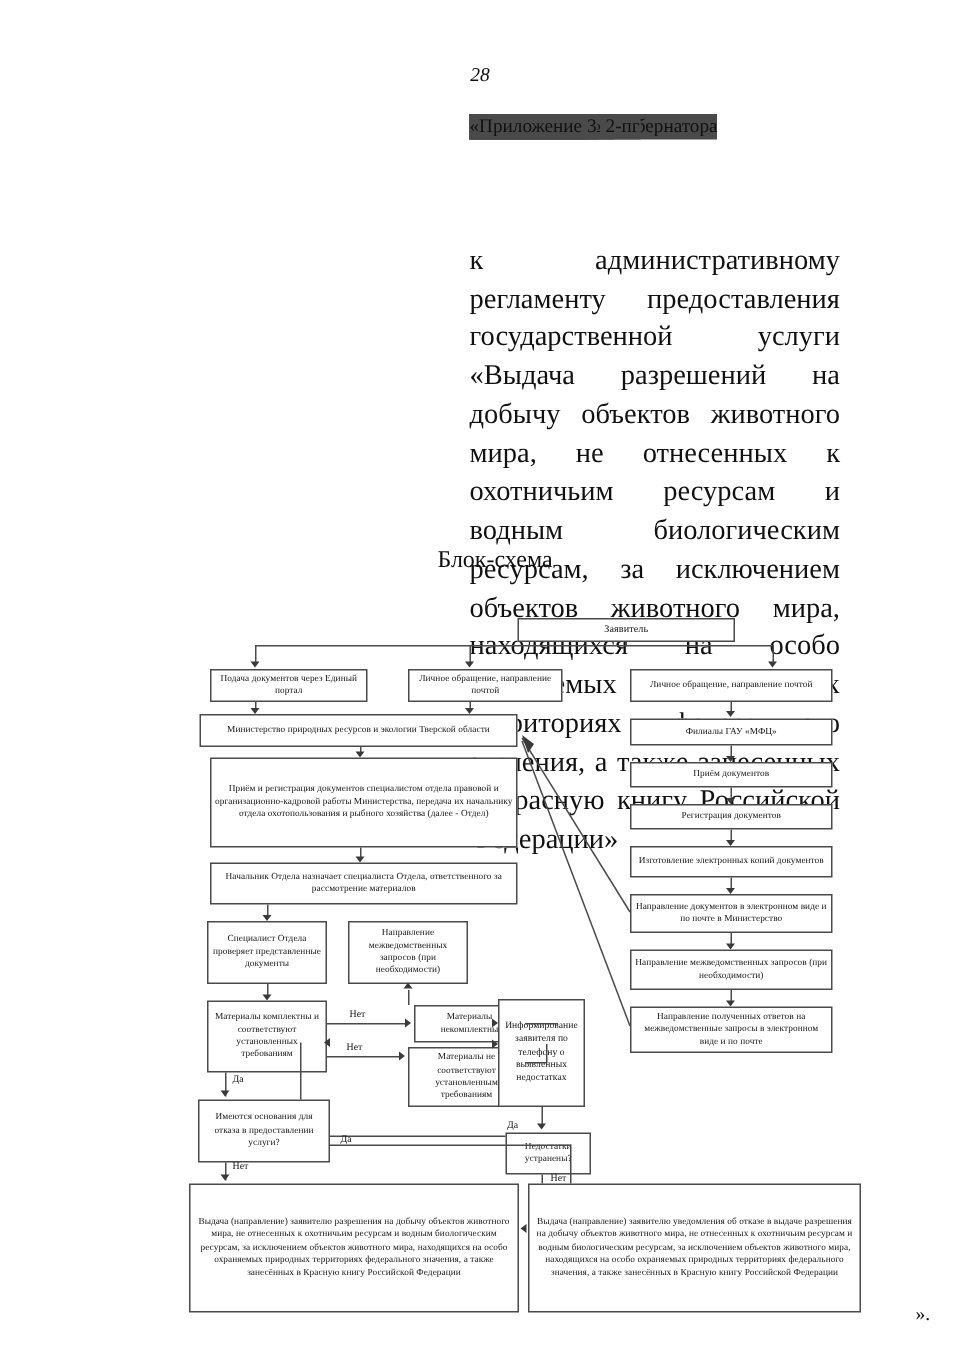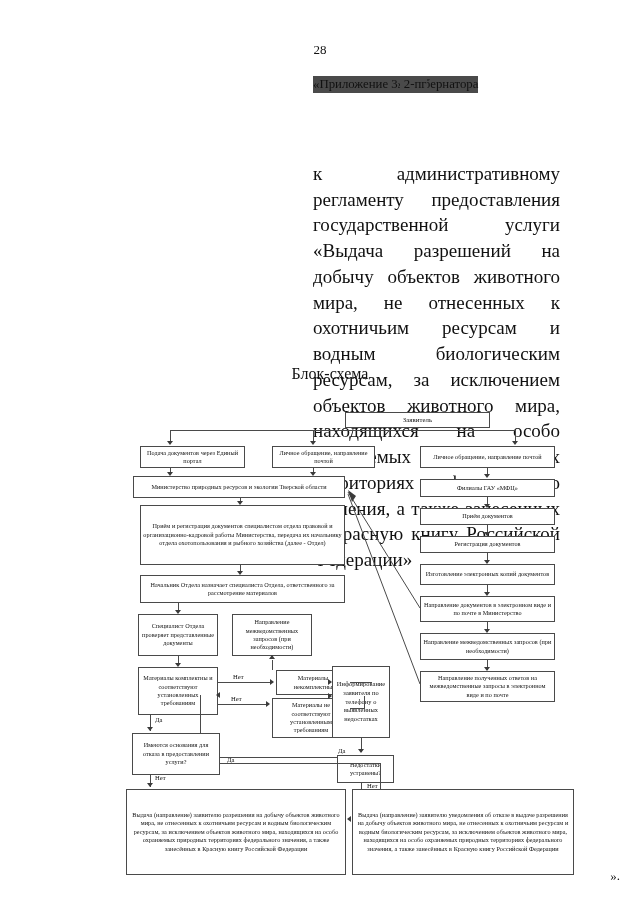--- a/index.html
+++ b/index.html
@@ -9,21 +9,21 @@
     font-family:"Liberation Serif", serif;
     color:#111;
     position:relative;
     overflow:hidden;
   }
   .page{position:absolute;inset:0;}
 
   
   .page-number{
     position:absolute;left:0;top:42px;width:640px;
-    text-align:center;font-size:13px;
+    text-align:center;font-size:13px;font-style:italic;
   }
   .appendix-block{
     position:absolute;left:313px;top:76px;width:245px;
     font-size:12.8px;line-height:1.36;
   }
   .appendix-block .ln{white-space:nowrap;}
   .appendix-just{
     position:absolute;left:313px;top:161px;width:247px;
     font-size:19px;line-height:1.355;
     text-align:justify;

